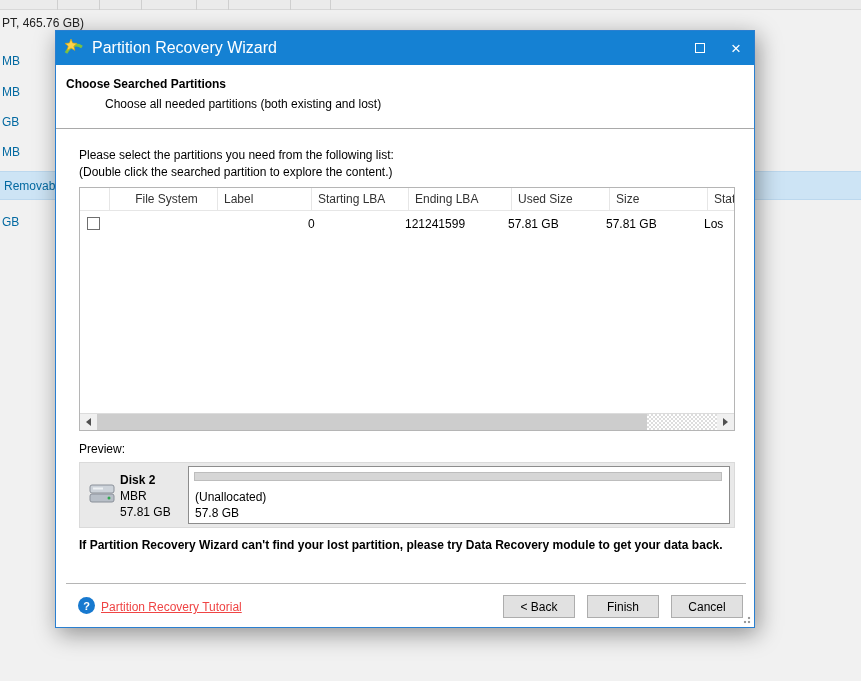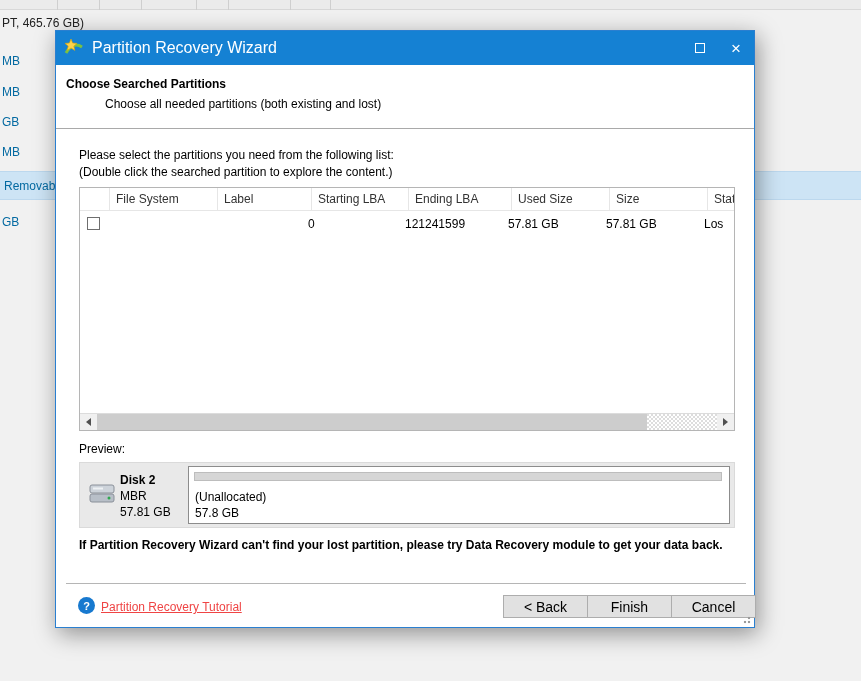--- a/index.html
+++ b/index.html
@@ -39,21 +39,21 @@
   .instr2 { position:absolute; left:23px; top:134px; }
 
   
   .ptable { position:absolute; left:23px; top:156px; width:656px; height:244px;
     border:1px solid #b5b5b5; background:#fff; overflow:hidden; }
   .thead { display:flex; height:23px; border-bottom:1px solid #e6e6e6; }
   .th { border-right:1px solid #e6e6e6; padding:4px 0 0 6px; color:#333;
     white-space:nowrap; overflow:hidden; flex:0 0 auto; }
   .trow { display:flex; height:25px; align-items:center; }
   .td { padding-left:6px; white-space:nowrap; overflow:hidden; flex:0 0 auto; }
-  .w-cb{width:30px;} .w-fs{width:108px;} .w-lb{width:94px;} .w-sl{width:97px;}
+  .w-cb{width:30px;} .w-fs{width:108px;text-align:center;} .w-lb{width:94px;} .w-sl{width:97px;}
   .w-el{width:103px;} .w-us{width:98px;} .w-sz{width:98px;} .w-st{width:60px;}
   .checkbox { width:13px; height:13px; border:1px solid #6e6e6e; background:#fff;
     margin-left:7px; }
   .hscroll { position:absolute; left:0; bottom:0; width:654px; height:17px;
     background:#f0f0f0; border-top:1px solid #dcdcdc; display:flex; align-items:stretch; }
   .sb-arrow { width:17px; flex:0 0 auto; display:flex; align-items:center; justify-content:center; }
   .tri-l { width:0; height:0; border-top:4px solid transparent; border-bottom:4px solid transparent; border-right:5px solid #505050; }
   .tri-r { width:0; height:0; border-top:4px solid transparent; border-bottom:4px solid transparent; border-left:5px solid #505050; }
   .sb-thumb { width:550px; flex:0 0 auto; background:#cdcdcd; }
   .sb-checker { width:70px; flex:0 0 auto;
@@ -77,23 +77,23 @@
   .warning { position:absolute; left:23px; top:505px; width:652px;
     font-weight:bold; line-height:18px; }
 
   .divider2 { position:absolute; left:10px; top:552px; width:680px; height:1px; background:#b5b5b5; }
 
   .help-icon { position:absolute; left:22px; top:566px; width:17px; height:17px;
     border-radius:50%; background:#1779cf; color:#fff; font-weight:bold; font-size:11px;
     display:flex; align-items:center; justify-content:center; }
   .tutorial-link { position:absolute; left:45px; top:569px; color:#ef4444;
     text-decoration:underline; cursor:pointer; }
-  .btn { position:absolute; top:564px; width:85px; height:23px; background:#e1e1e1;
+  .btn { position:absolute; top:564px; width:72px; height:23px; background:#e1e1e1;
     border:1px solid #adadad; display:flex; align-items:center; justify-content:center;
-    font-size:14px; cursor:default; }
+    font-size:12px; cursor:default; }
   .btn-back  { left:447px; }
   .btn-finish{ left:531px; }
   .btn-cancel{ left:615px; }
   .grip { position:absolute; right:3px; bottom:3px; width:11px; height:11px;
     background:
       radial-gradient(circle at 9px 9px, #9a9a9a 1.2px, transparent 1.6px),
       radial-gradient(circle at 9px 5px, #9a9a9a 1.2px, transparent 1.6px),
       radial-gradient(circle at 5px 9px, #9a9a9a 1.2px, transparent 1.6px); }
 </style>
 </head>

